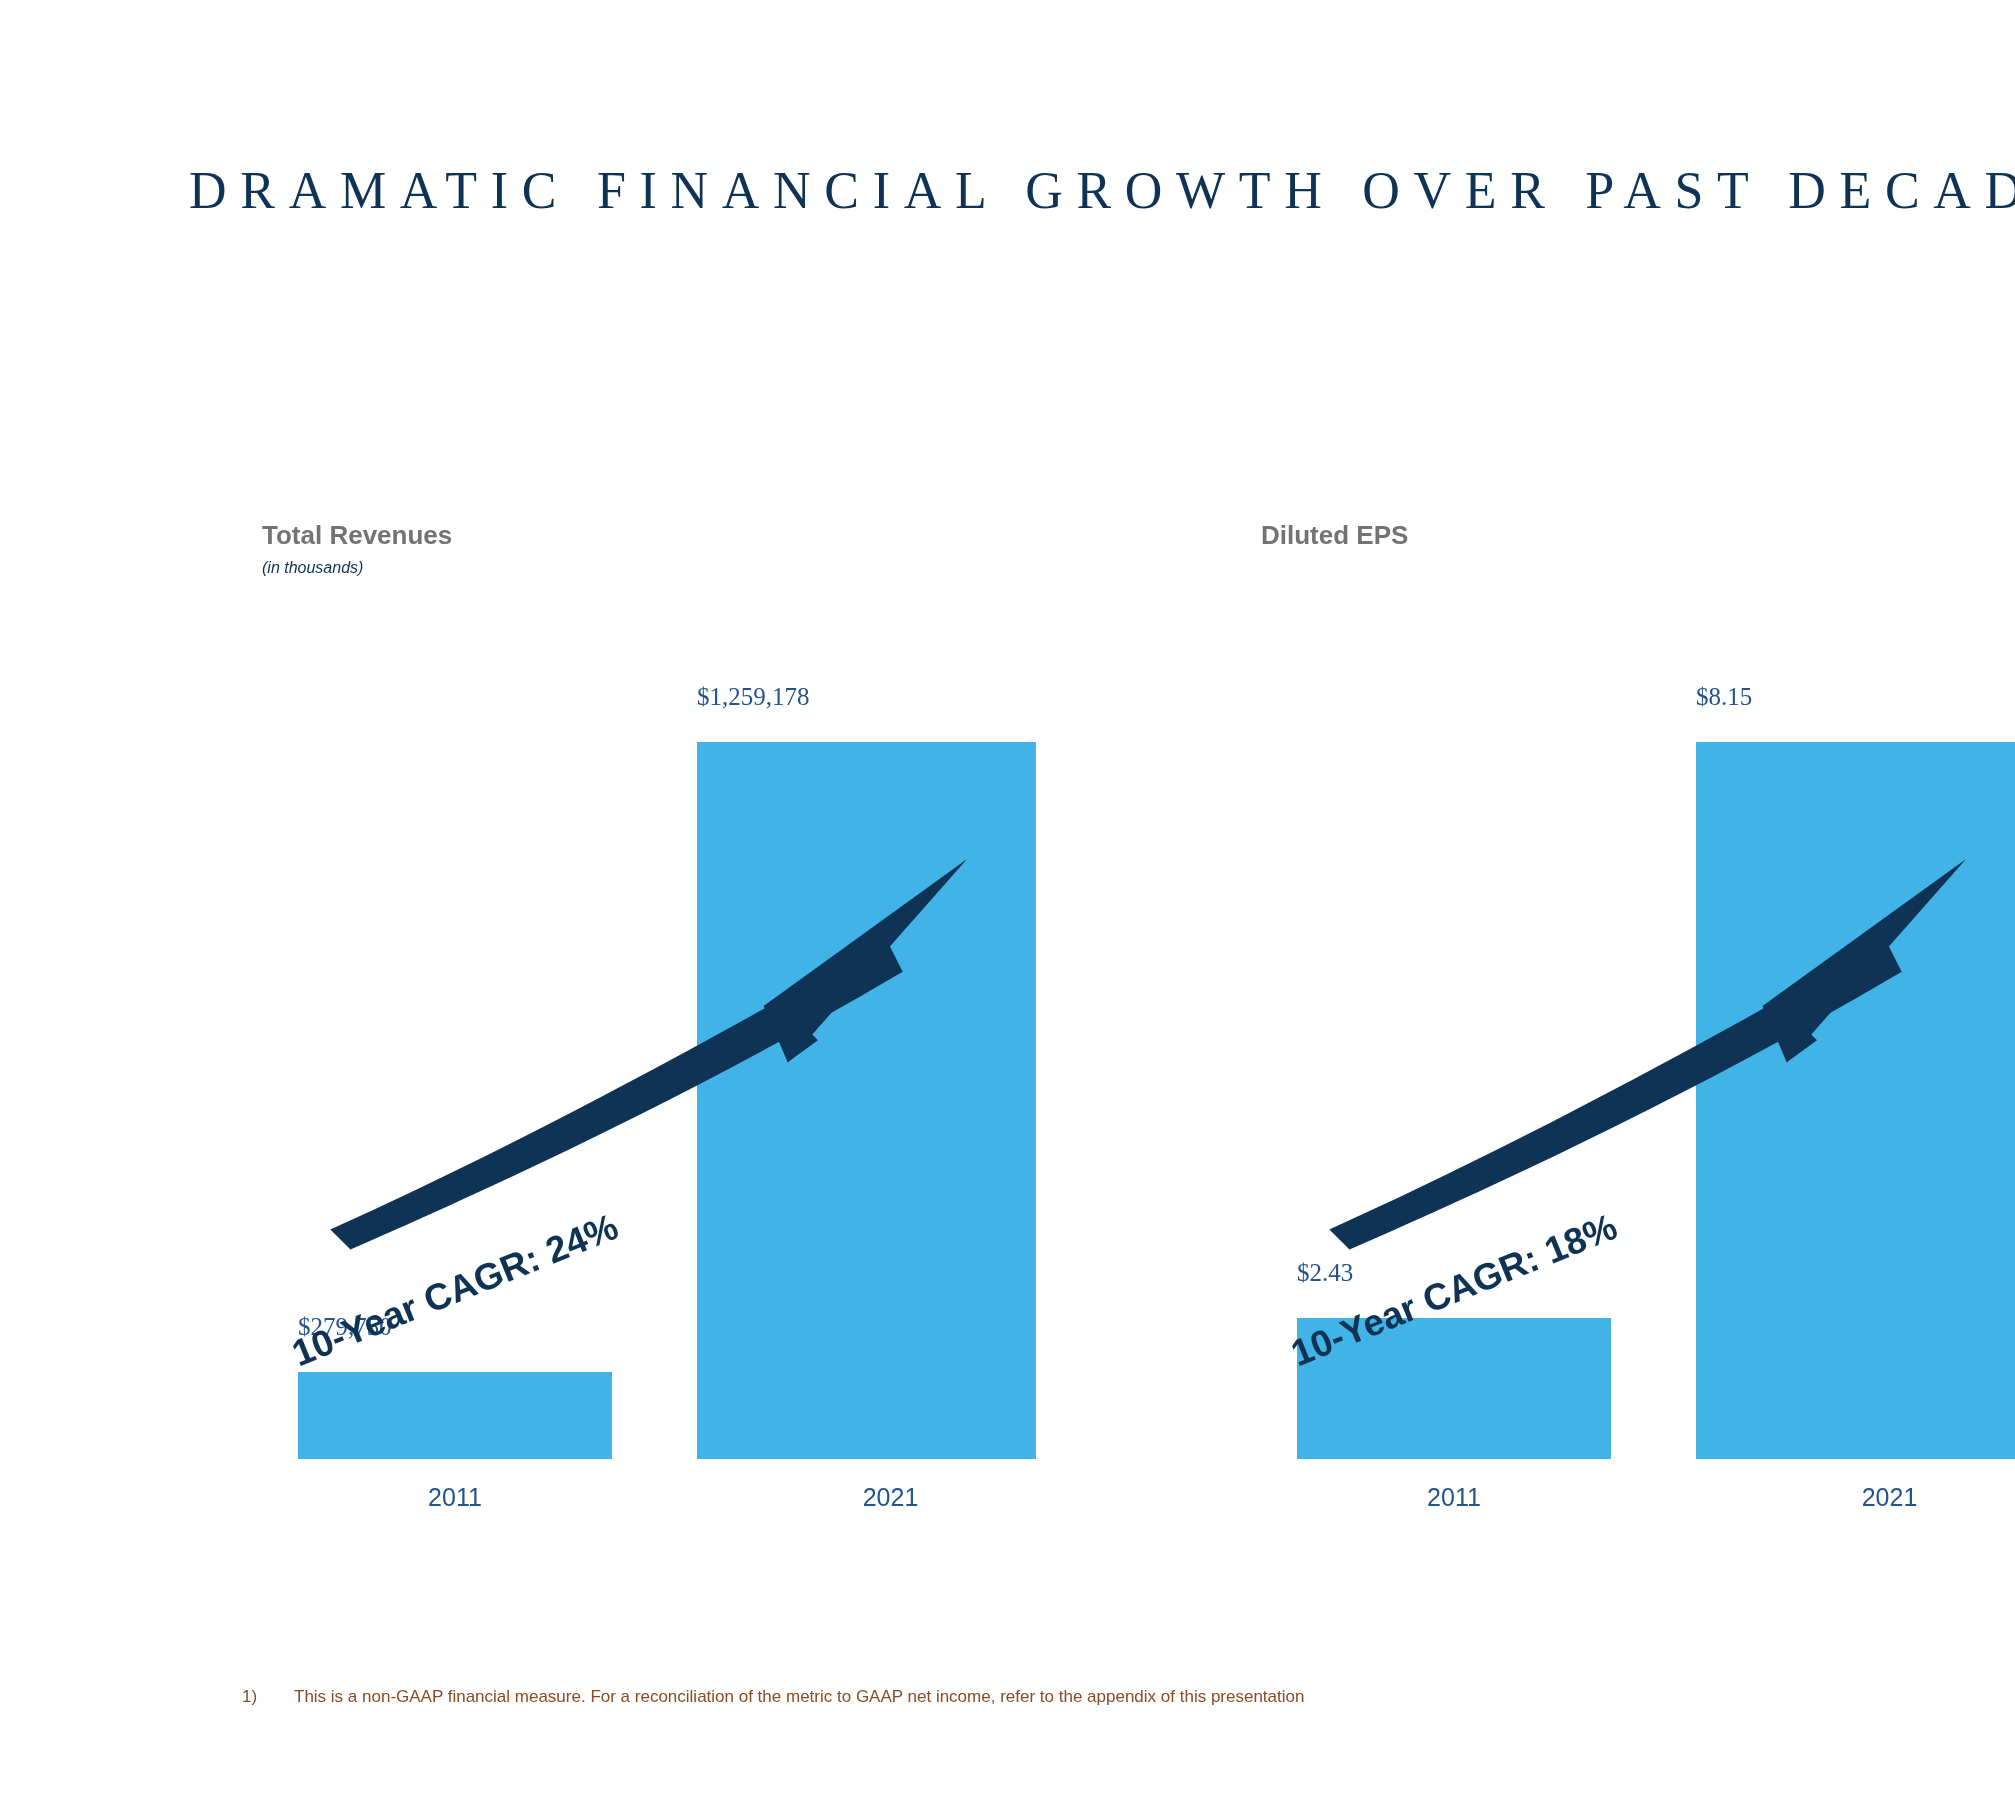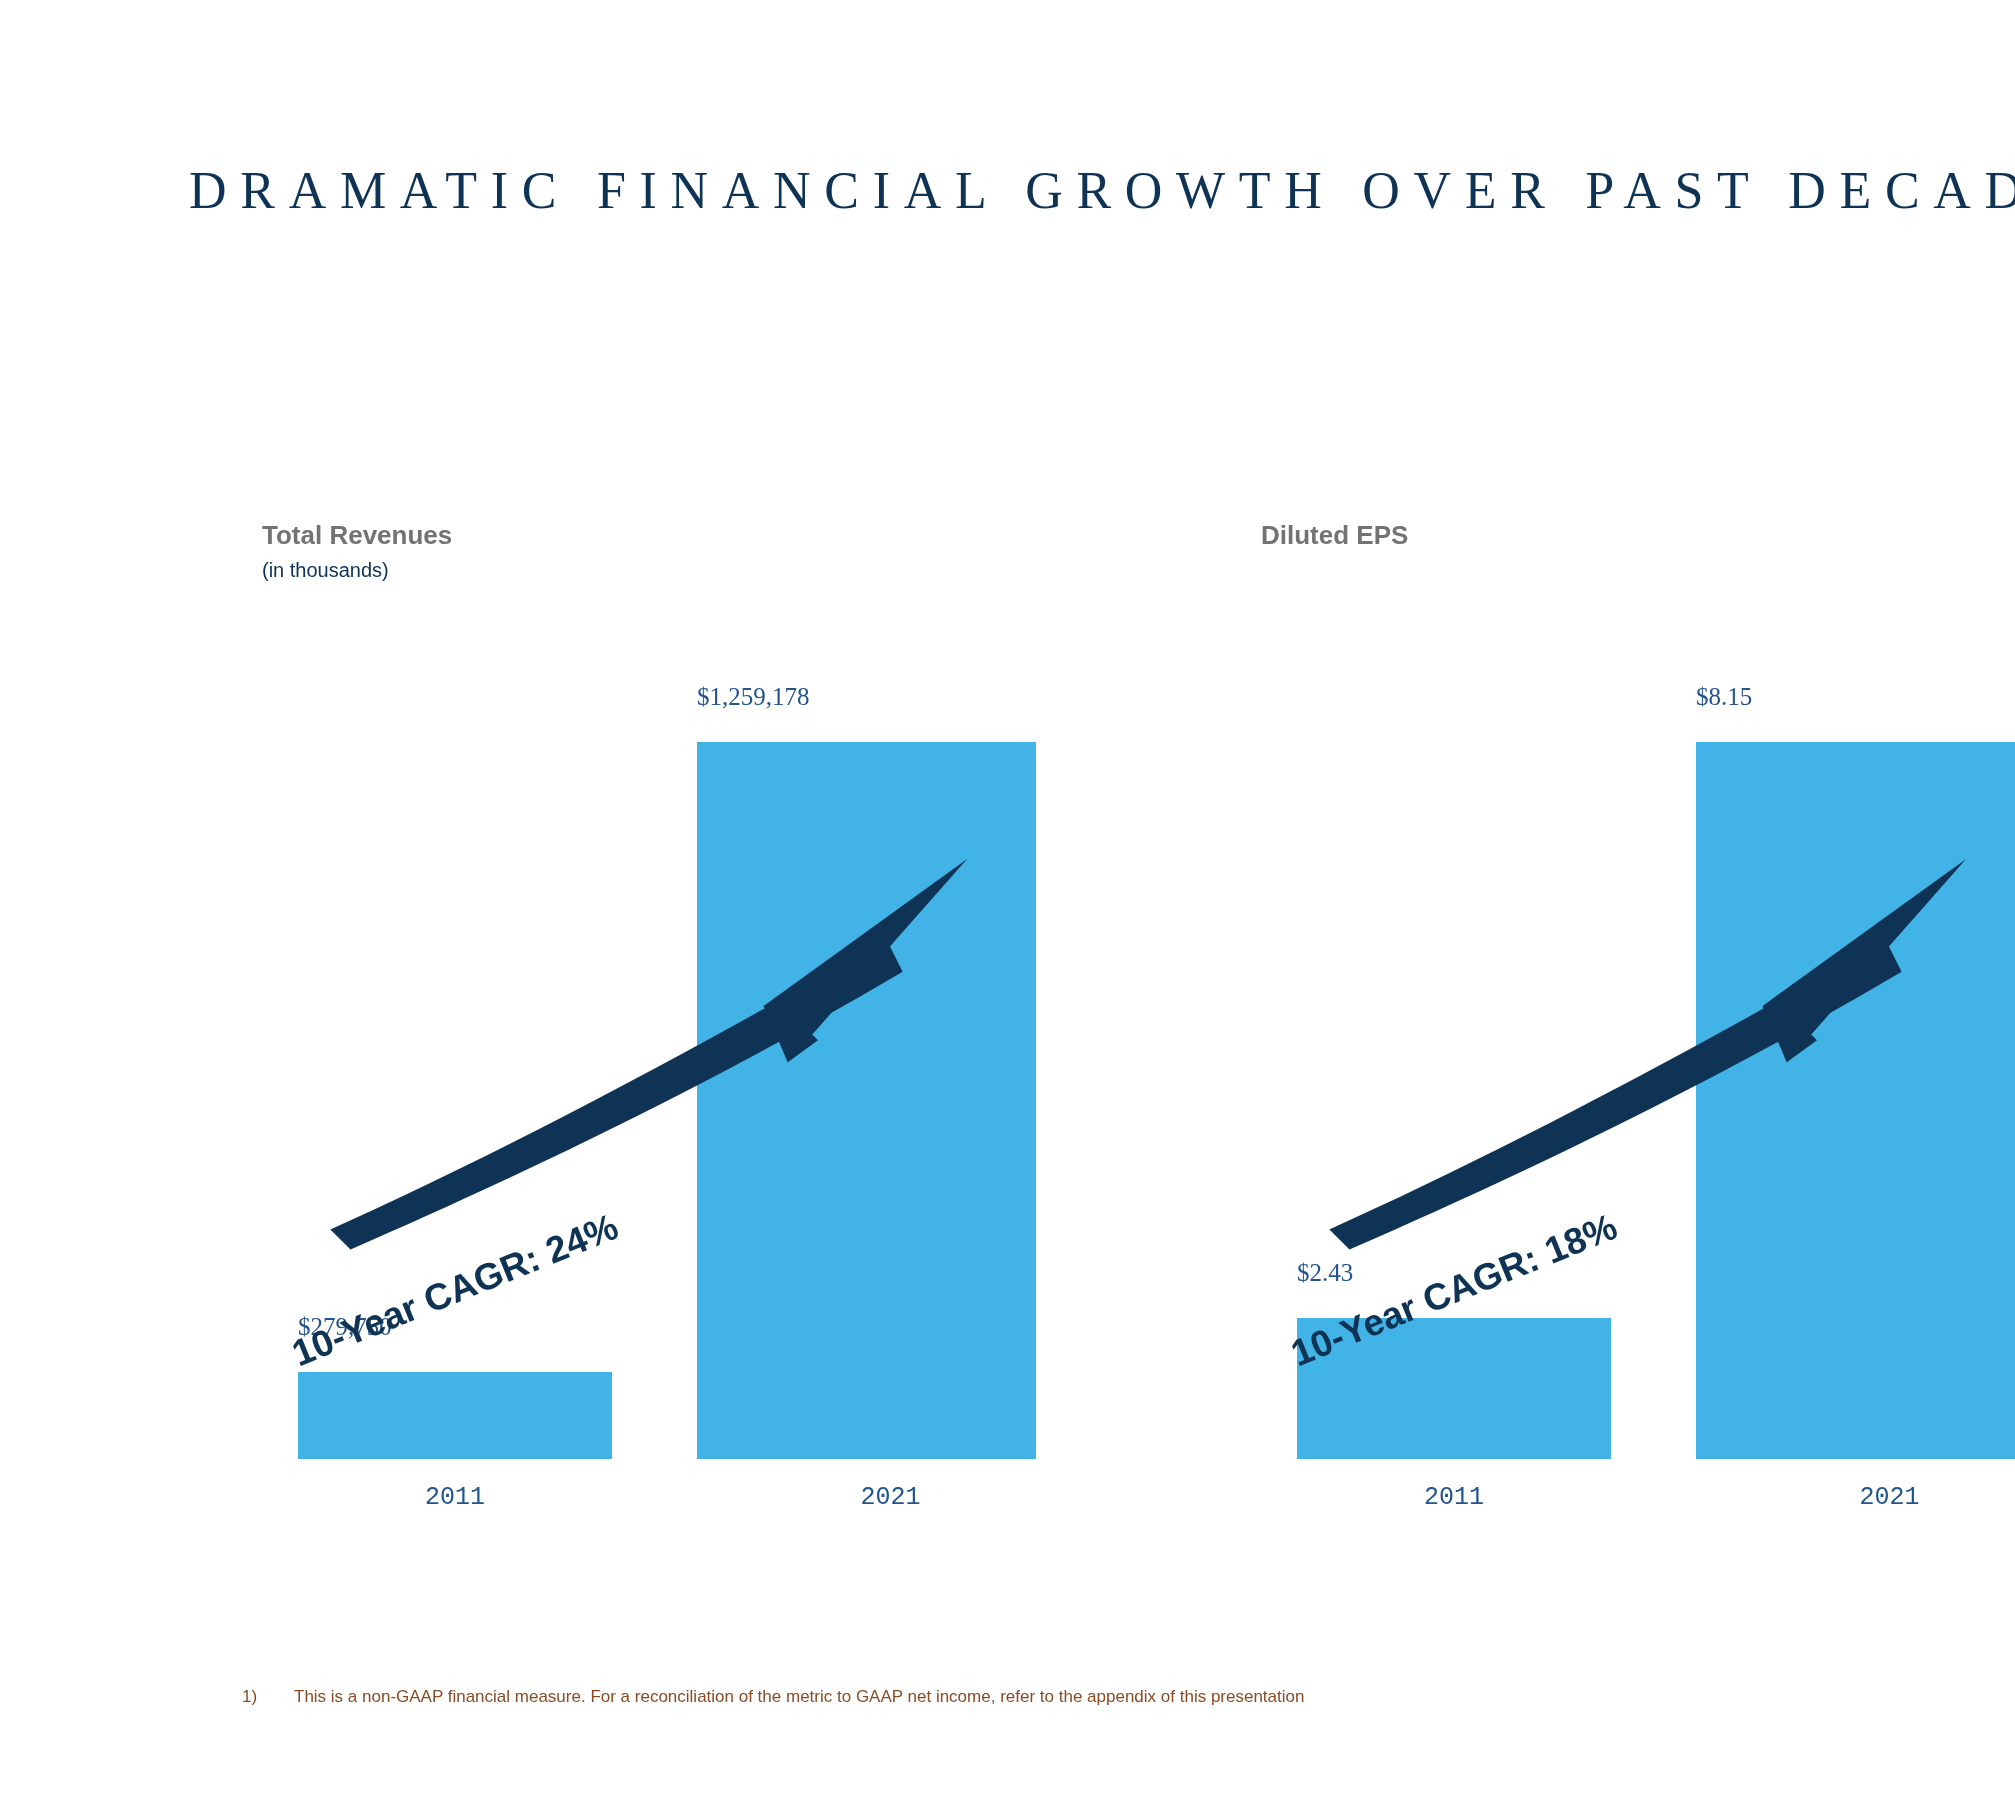--- a/index.html
+++ b/index.html
@@ -49,21 +49,22 @@
   }
   .panel-title sup {
     font-size: 14.5px;
     vertical-align: super;
     font-weight: bold;
   }
   .panel-subtitle {
     position: absolute;
     left: 4px;
     top: 39px;
-    font-size: 20px;
+    font-size: 16px;
+    font-style: italic;
     color: #0E3355;
     white-space: nowrap;
   }
 
   
   .plot {
     position: absolute;
     left: 0px;
     top: 133px;
     width: 987px;
@@ -85,21 +86,21 @@
     color: #23548C;
     text-align: left;
     white-space: nowrap;
   }
   .value-2011 { left: 40px;  width: 314px; }
   .value-2021 { left: 439px; width: 339px; }
 
   .year-label {
     position: absolute;
     bottom: 16px;
-    font-family: Liberation Mono, monospace;
+    font-family: Liberation Sans, sans-serif;
     font-size: 25px;
     color: #23548C;
     text-align: center;
     white-space: nowrap;
   }
   .year-2011 { left: 40px;  width: 314px; }
   .year-2021 { left: 463px; width: 339px; }
 
   
   .cagr-arrow-svg {

